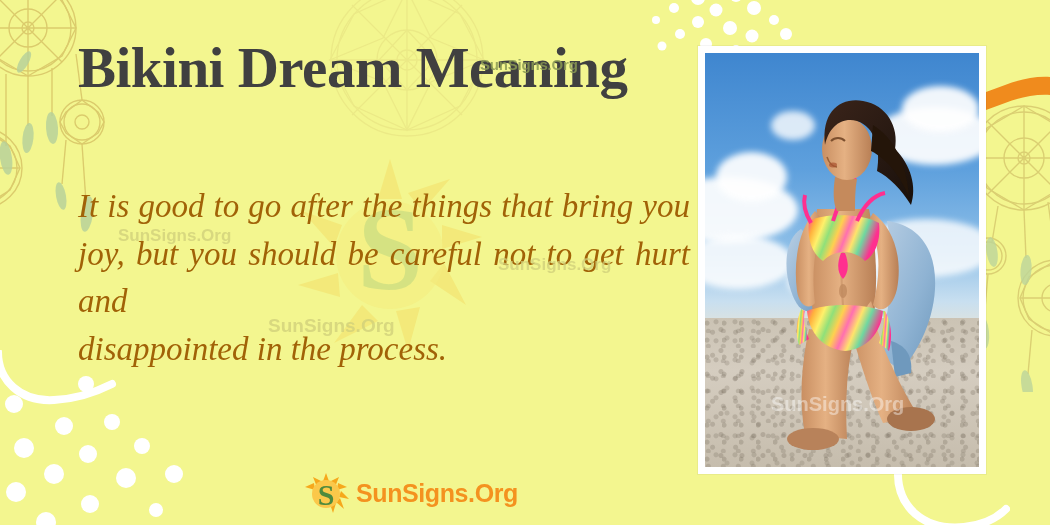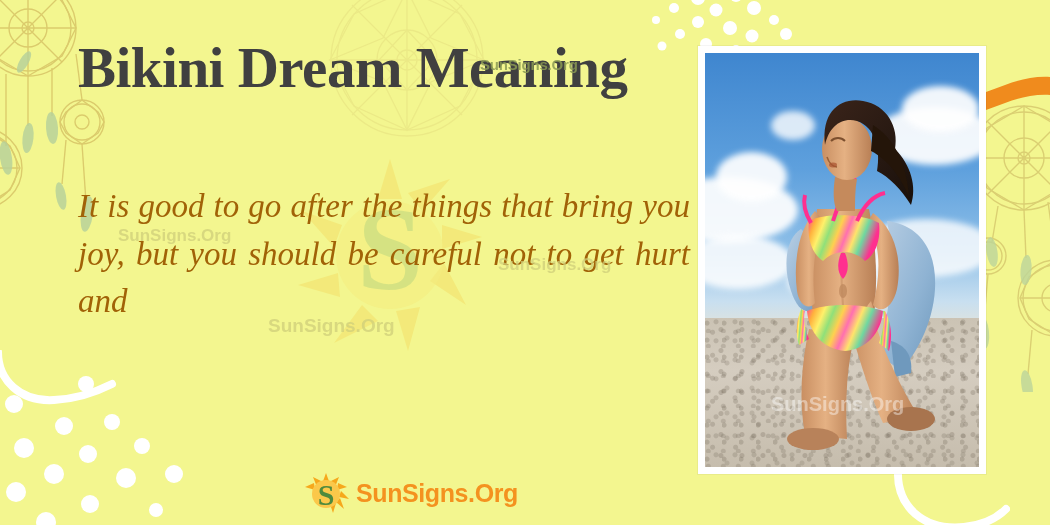--- a/index.html
+++ b/index.html
@@ -292,20 +292,21 @@
     <path d="M8 4 C6 42, 34 66, 74 62 C94 60, 108 52, 116 44" fill="none" stroke="#ffffff" stroke-width="8" stroke-linecap="round"></path>
   </svg>
 
   <div id="title-block">
     <h1 id="main-title">Bikini Dream Meaning</h1>
   </div>
   <div id="title-watermark">SunSigns.Org</div>
 
   <p id="quote">
     <span>It is good to go after the things that bring you joy, but you should be careful not to get hurt and</span>
+    <span class="last">disappointed in the process.</span>
   </p>
 
   <div class="wm wm-a">SunSigns.Org</div>
   <div class="wm wm-b">SunSigns.Org</div>
   <div class="wm wm-c">SunSigns.Org</div>
   <div class="wm wm-d">SunSigns.Org</div>
 
   <div id="photo-frame">
     <div id="photo">
 

